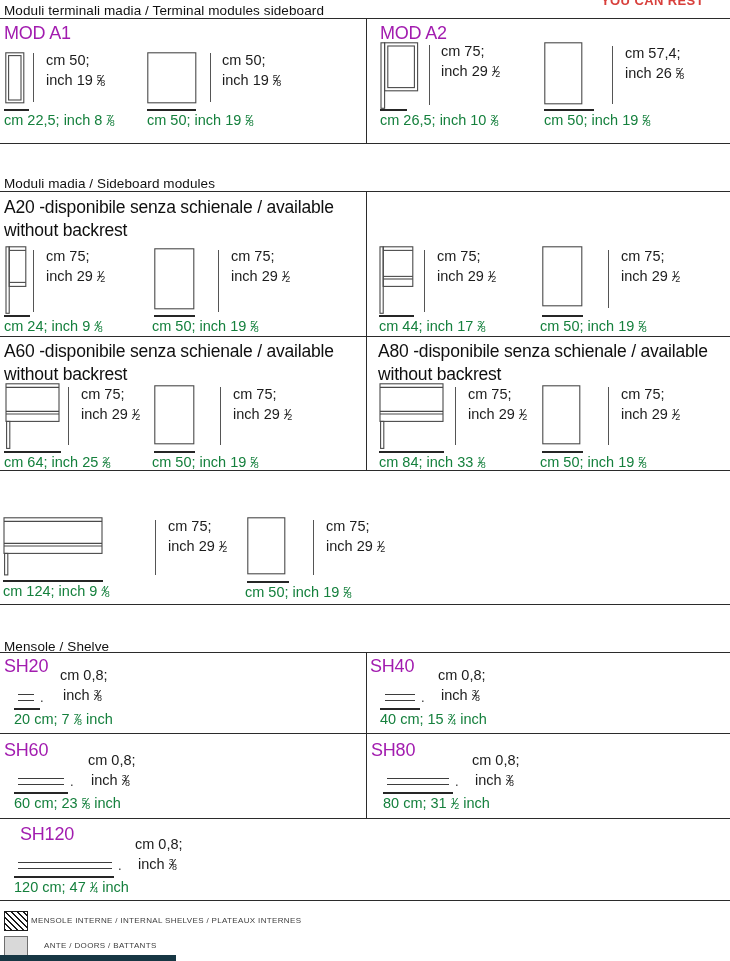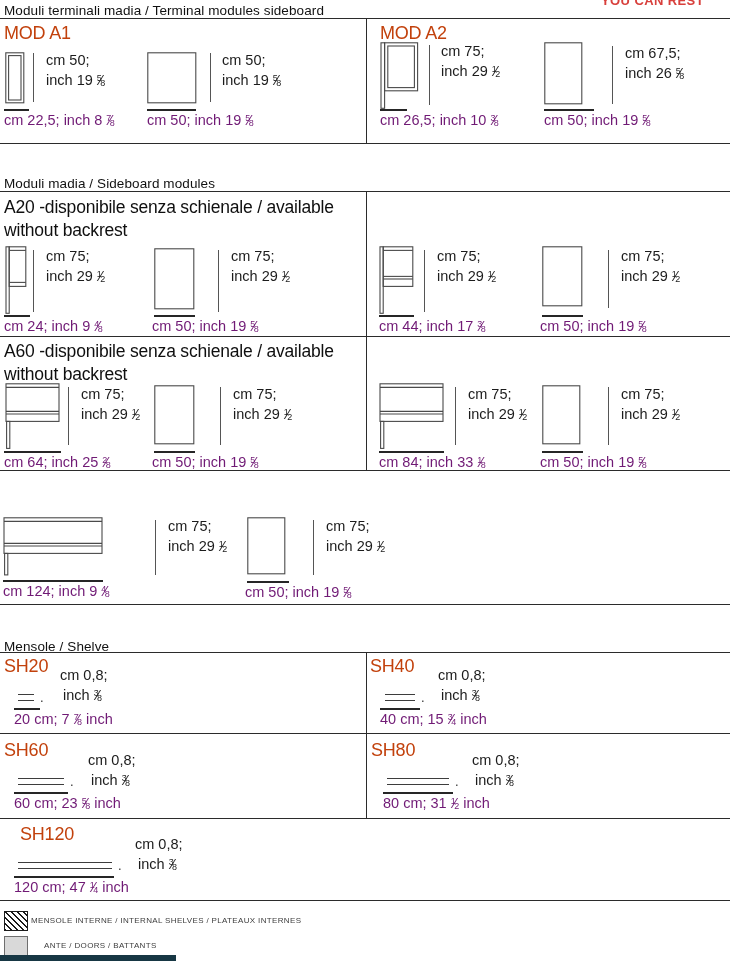--- a/index.html
+++ b/index.html
@@ -2,24 +2,24 @@
 <html><head>
 <meta charset="utf-8">
 <style>
   html,body{margin:0;padding:0;background:#fff;}
   #page{position:relative;width:730px;height:961px;background:#fff;overflow:hidden;
         font-family:"Liberation Sans", sans-serif;color:#1c1c1c;}
   .abs{position:absolute;}
   .hr{left:0;width:730px;height:1.3px;background:#2b2b2b;}
   .vdiv{width:1.2px;background:#2b2b2b;}
   .sec-title{font-size:13.5px;color:#111;letter-spacing:0.1px;}
-  .name{font-size:18px;color:#c2410c;letter-spacing:-0.2px;}
+  .name{font-size:18px;color:#a21caf;letter-spacing:-0.2px;}
   .modtitle{font-size:17.5px;line-height:22.5px;color:#0f0f0f;letter-spacing:-0.2px;}
   .dimtxt{font-size:14.5px;line-height:18px;color:#1c1c1c;white-space:nowrap;}
-  .wtxt{font-size:14.5px;color:#701a75;white-space:nowrap;}
+  .wtxt{font-size:14.5px;color:#15803d;white-space:nowrap;}
   .vline{width:1.2px;background:#555;}
   .overline{height:1.5px;background:#262626;}
   .bar{border-top:1.7px solid #3d3d3d;border-bottom:1.3px solid #3d3d3d;height:4.5px;}
   .dot{font-size:13px;color:#333;}
   .legend-label{font-size:8px;color:#3d3d3d;letter-spacing:0.35px;}
   .swatch-hatch{width:22px;height:18px;border:1px solid #1a1a1a;
     background:repeating-linear-gradient(45deg,#1b1b1b 0 1.4px,#ffffff 1.4px 4.2px);}
   .swatch-gray{width:22px;height:18px;border:1.4px solid #6e6e6e;background:#d9d9d9;}
   .red-note{font-size:13px;font-weight:bold;color:#d8403c;letter-spacing:0.4px;white-space:nowrap;}
   .teal-bar{background:#173744;}
@@ -72,21 +72,21 @@
   <div class="abs vline" style="left:429px;top:45px;height:60px"></div>
   <div class="abs dimtxt" style="left:441px;top:42px">
     <div data-frac="">cm 75;</div>
     <div data-frac="">inch 29 <sup>1</sup><span class="fs">⁄</span><sub>2</sub></div>
   </div>
   <svg class="abs diagram" style="left:544px;top:42px" width="39" height="63">
     <rect x="0.8" y="0.8" width="37" height="61"></rect>
   </svg>
   <div class="abs vline" style="left:612px;top:46px;height:58px"></div>
   <div class="abs dimtxt" style="left:625px;top:44px">
-    <div data-frac="">cm 67,5;</div>
+    <div data-frac="">cm 57,4;</div>
     <div data-frac="">inch 26 <sup>5</sup><span class="fs">⁄</span><sub>8</sub></div>
   </div>
   <div class="abs overline" style="left:380px;top:109px;width:27px"></div>
   <div class="abs wtxt" style="left:380px;top:112px" data-frac="">cm 26,5; inch 10 <sup>3</sup><span class="fs">⁄</span><sub>8</sub></div>
   <div class="abs overline" style="left:544px;top:109px;width:50px"></div>
   <div class="abs wtxt" style="left:544px;top:112px" data-frac="">cm 50; inch 19 <sup>5</sup><span class="fs">⁄</span><sub>8</sub></div>
 
   <div class="abs sec-title" style="left:4px;top:176px">Moduli madia / Sideboard modules</div>
   <div class="abs hr" style="top:191px"></div>
   <div class="abs hr" style="top:336px"></div>
@@ -169,20 +169,24 @@
   <div class="abs vline" style="left:220px;top:387px;height:58px"></div>
   <div class="abs dimtxt" style="left:233px;top:385px">
     <div data-frac="">cm 75;</div>
     <div data-frac="">inch 29 <sup>1</sup><span class="fs">⁄</span><sub>2</sub></div>
   </div>
   <div class="abs overline" style="left:4px;top:451px;width:57px"></div>
   <div class="abs wtxt" style="left:4px;top:454px" data-frac="">cm 64; inch 25 <sup>2</sup><span class="fs">⁄</span><sub>8</sub></div>
   <div class="abs overline" style="left:154px;top:451px;width:41px"></div>
   <div class="abs wtxt" style="left:152px;top:454px" data-frac="">cm 50; inch 19 <sup>5</sup><span class="fs">⁄</span><sub>8</sub></div>
 
+  <div class="abs modtitle" style="left:378px;top:340px;width:345px">
+    <span>A80</span>
+    <span>-disponibile senza schienale / available without backrest</span>
+  </div>
   <svg class="abs diagram" style="left:379px;top:383px" width="66" height="68">
     <rect x="1" y="0.8" width="63" height="37.6"></rect>
       <line x1="1" y1="4.4" x2="64" y2="4.4"></line>
     <line x1="1" y1="28.4" x2="64" y2="28.4"></line>
       <line x1="1" y1="31" x2="64" y2="31"></line>
     <rect x="1.6" y="38.4" width="3.2" height="27"></rect>
   </svg>
   <div class="abs vline" style="left:455px;top:387px;height:58px"></div>
   <div class="abs dimtxt" style="left:468px;top:385px">
     <div data-frac="">cm 75;</div>

